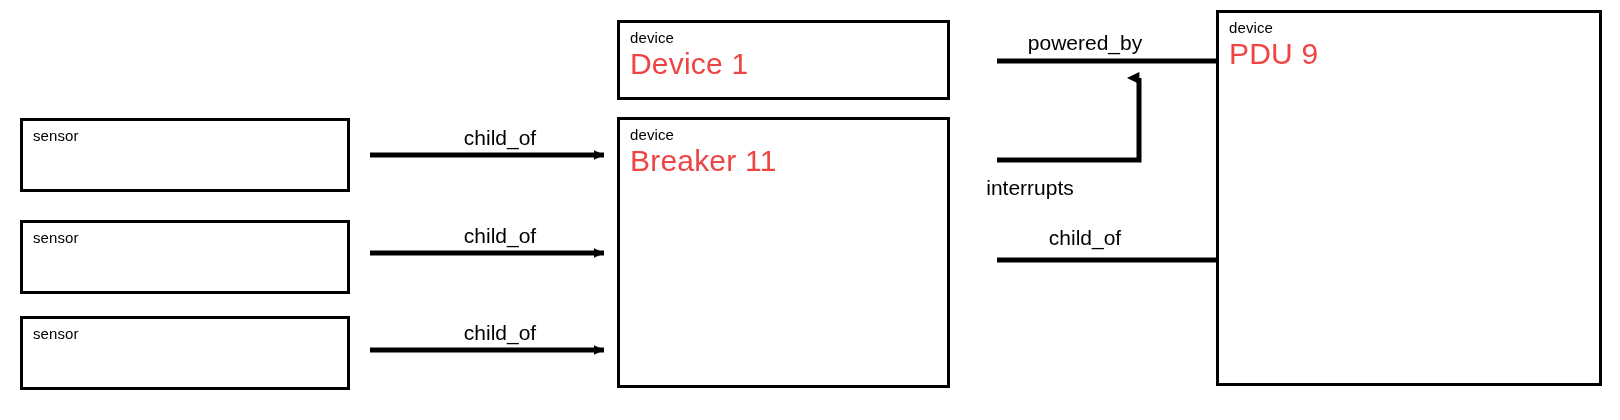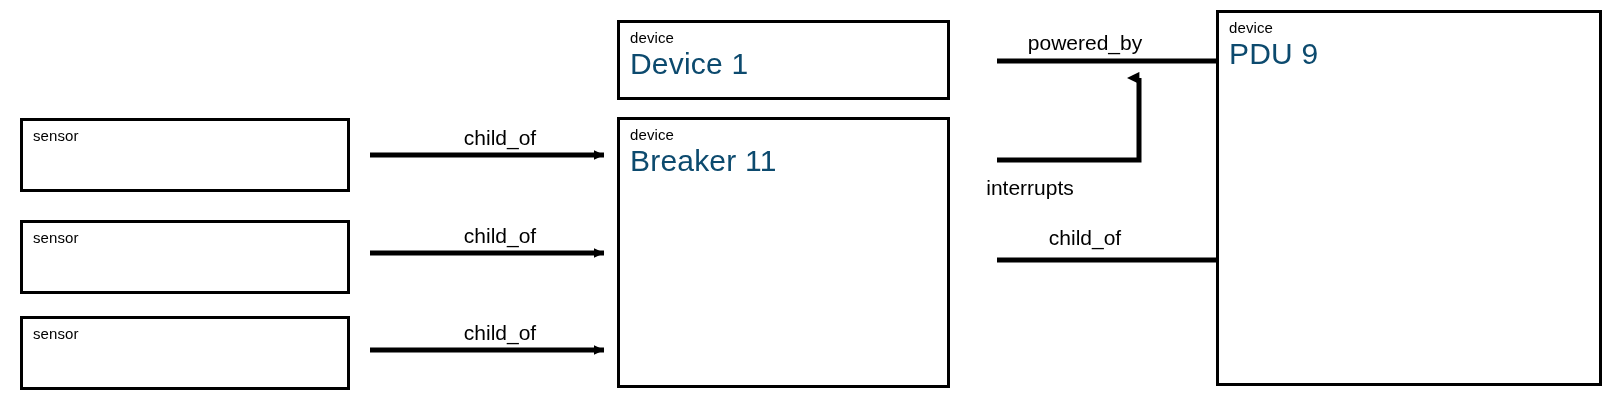--- a/index.html
+++ b/index.html
@@ -24,21 +24,21 @@
   }
   .node-type {
     font-size: 15px;
     line-height: 17px;
     color: #000000;
     letter-spacing: 0.1px;
   }
   .node-label {
     font-size: 30px;
     line-height: 36px;
-    color: #0c4a6e;
+    color: #ef4444;
     letter-spacing: 0.2px;
     white-space: nowrap;
   }
   .edge-layer {
     position: absolute;
     left: 0;
     top: 0;
     width: 1620px;
     height: 420px;
     pointer-events: none;

